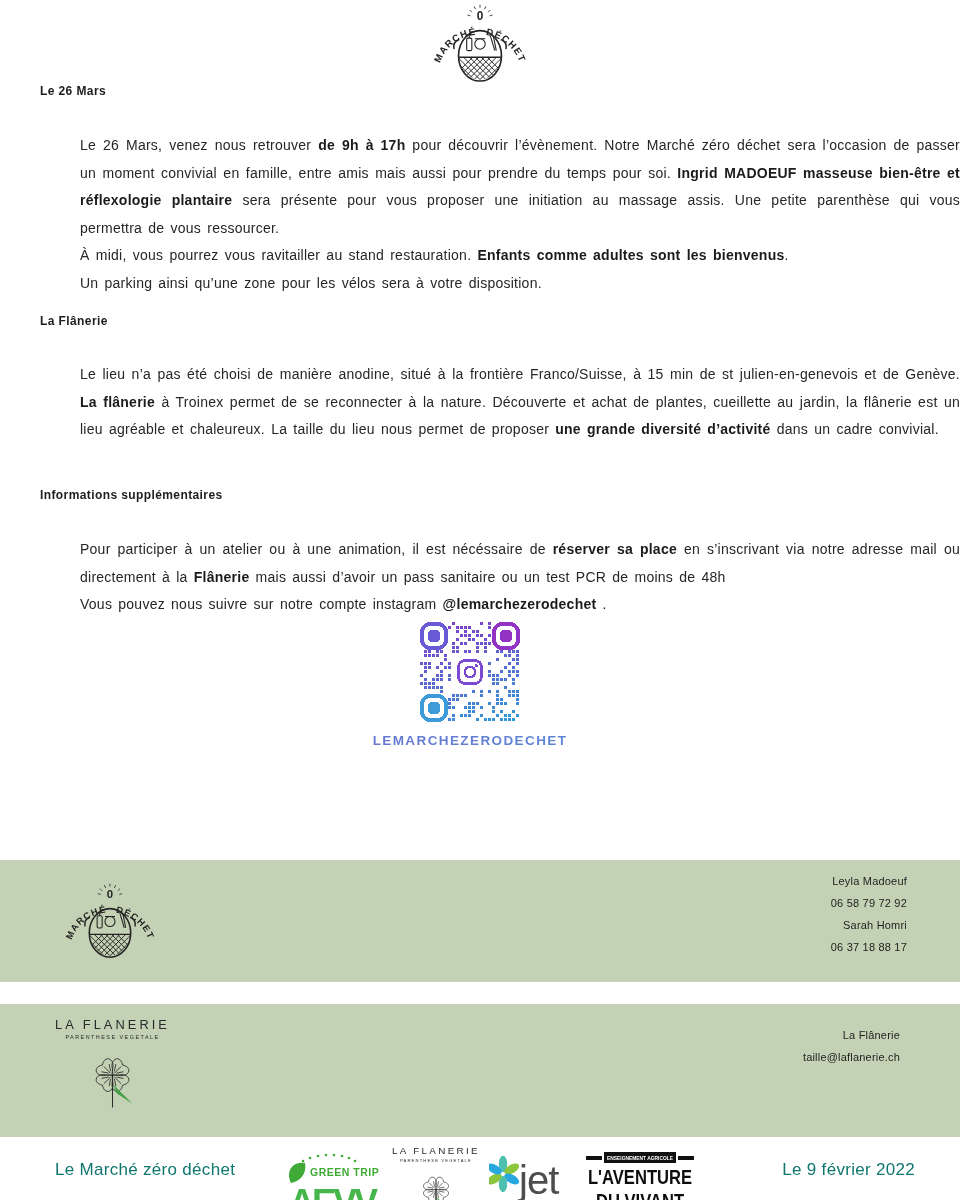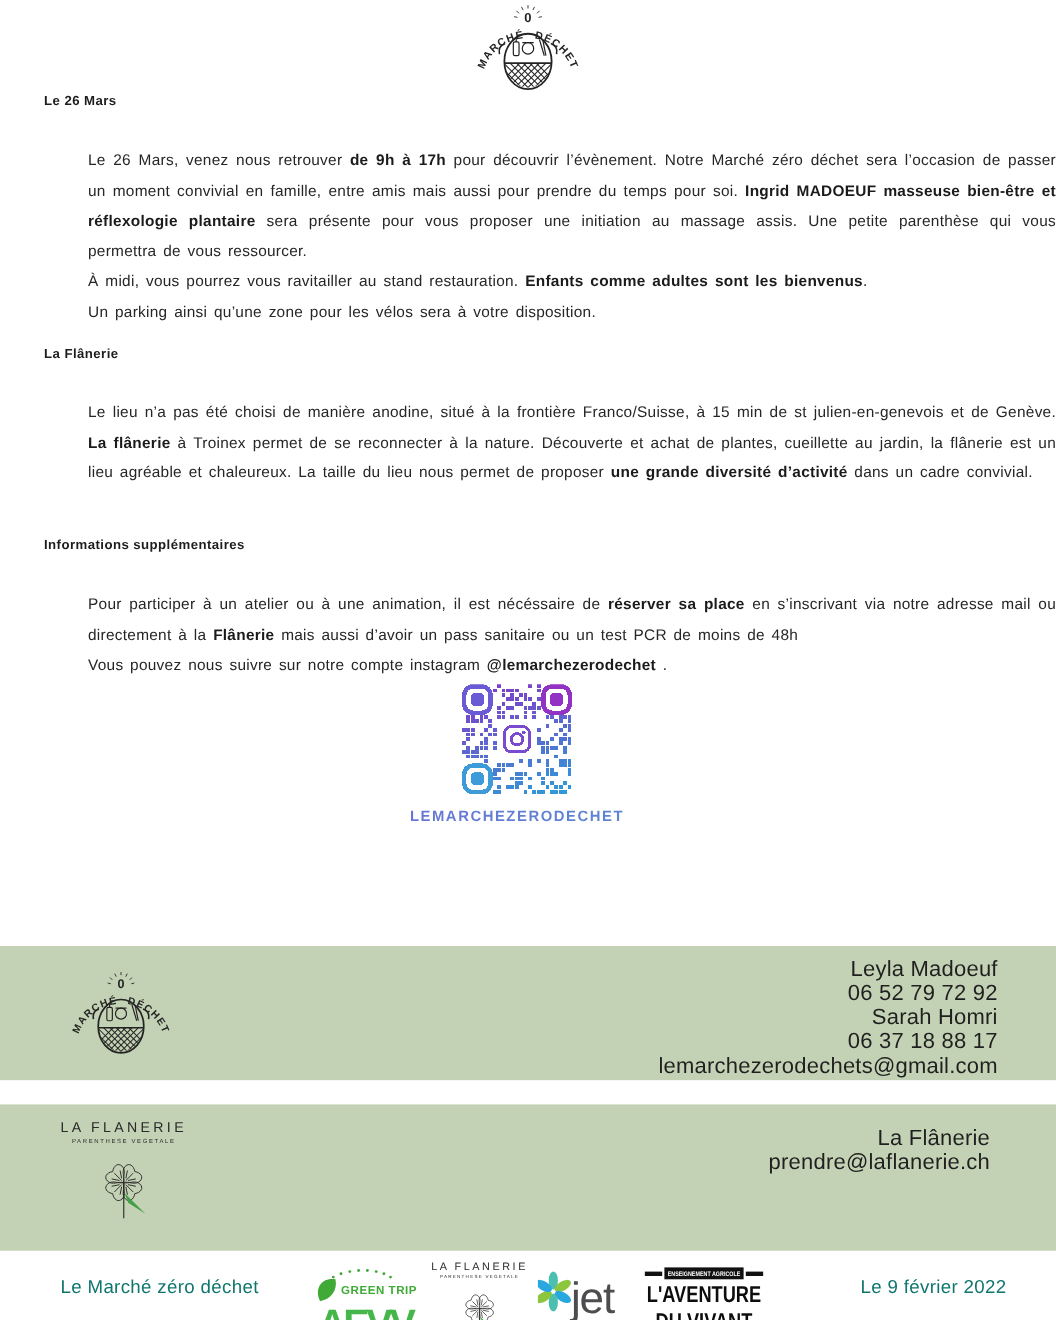--- a/index.html
+++ b/index.html
@@ -21,21 +21,21 @@
   
   .contact-band{position:absolute;left:0;top:766px;width:960px;height:60px;
                 background:var(--band-green,#c3d2b4);display:flex;align-items:center;justify-content:center;}
   .contact-title{font-size:46px;color:#101010;transform:scaleX(.96);letter-spacing:.5px;}
   
   .green-block{position:absolute;left:0;width:960px;background:var(--band-green,#c3d2b4);}
   #block1{top:860px;height:122px;}
   #block2{top:1004px;height:133px;}
   .blk-logo1{position:absolute;left:60px;top:14px;width:100px;height:95px;}
   .blk-logo2{position:absolute;left:55px;top:14px;width:115px;height:102px;}
-  .blk-text{position:absolute;text-align:right;font-size:20px;line-height:22px;letter-spacing:.2px;color:#1f1f1f;}
+  .blk-text{position:absolute;text-align:right;font-size:11px;line-height:22px;letter-spacing:.2px;color:#1f1f1f;}
   #block1 .blk-text{right:53px;top:10px;}
   #block2 .blk-text{right:60px;top:20px;}
   
   .foot-text{position:absolute;font-size:17px;letter-spacing:.3px;color:#0f766e;top:1160px;}
   #foot-left{left:55px;}
   #foot-right{right:45px;text-align:right;}
   .foot-logo{position:absolute;}
   #logo-greentrip{left:283px;top:1149px;width:100px;height:72px;}
   #logo-flanerie-small{left:392px;top:1146px;width:88px;height:78px;}
   #logo-jet{left:489px;top:1152px;width:86px;height:52px;}
@@ -348,34 +348,33 @@
     <div class="qr-label">LEMARCHEZERODECHET</div>
   </div>
 
 
   <div class="green-block" id="block1">
     <svg class="blk-logo1" viewBox="0 0 140 108">
       <use href="#sym-mzd"></use>
     </svg>
     <div class="blk-text">
       <div>Leyla Madoeuf</div>
-      <div>06 52 79 72 92</div>
+      <div>06 58 79 72 92</div>
       <div>Sarah Homri</div>
       <div>06 37 18 88 17</div>
-      <div>lemarchezerodechets@gmail.com</div>
     </div>
   </div>
 
   <div class="green-block" id="block2">
     <svg class="blk-logo2" viewBox="0 0 170 150">
       <use href="#sym-flan"></use>
     </svg>
     <div class="blk-text">
       <div>La Flânerie</div>
-      <div>prendre@laflanerie.ch</div>
+      <div>taille@laflanerie.ch</div>
     </div>
   </div>
 
   <div class="foot-text" id="foot-left">Le Marché zéro déchet</div>
   <div class="foot-text" id="foot-right">Le 9 février 2022</div>
 
   <svg class="foot-logo" id="logo-greentrip" viewBox="0 0 100 72">
     <g fill="var(--green-trip-green,#3faa35)">
       <circle cx="14" cy="16" r="1.3"></circle>
         <circle cx="20" cy="12" r="1.3"></circle>

